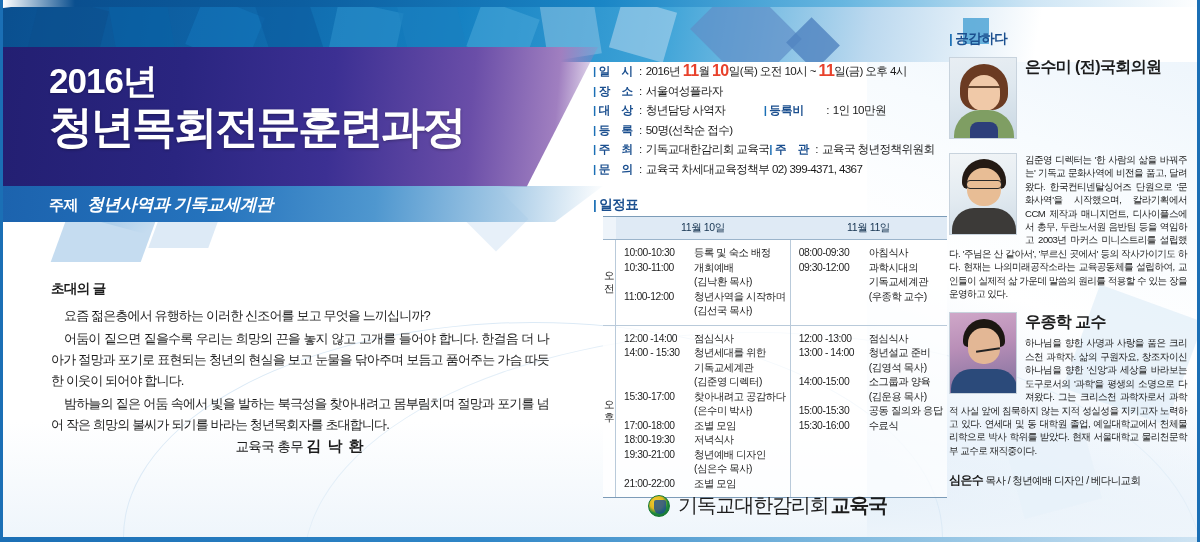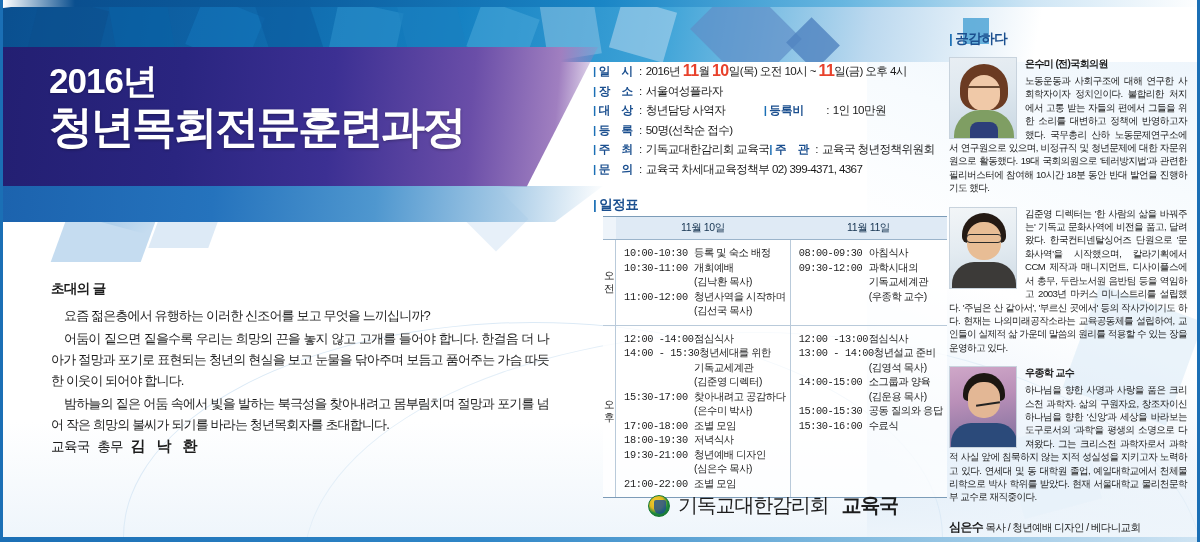--- a/index.html
+++ b/index.html
@@ -89,21 +89,21 @@
   .invite{
     position:absolute;left:48px;top:280px;width:498px;z-index:6;
     color:#1c1c1c;
   }
   .invite-head{font-size:13.5px;font-weight:bold;letter-spacing:-0.6px;margin-bottom:7px;}
   .invite p{
     margin:0 0 2px 0;font-size:13px;line-height:21px;
     letter-spacing:-0.85px;text-align:justify;text-indent:13px;
   }
   .invite-sign{
-    text-align:left;font-size:13.5px;letter-spacing:-0.6px;font-family:Liberation Mono, monospace;
+    text-align:center;font-size:13.5px;letter-spacing:-0.6px;
   }
   .invite-sign b{font-size:15px;letter-spacing:1px;}
 
   
   .info{
     position:absolute;left:590px;top:62px;width:352px;z-index:6;
     color:#1b1b1b;font-size:11.6px;letter-spacing:-0.6px;
   }
   .info-row{display:flex;align-items:flex-start;line-height:18.5px;margin-bottom:1px;}
   .tick{color:#1b6fb5;font-weight:bold;margin-right:3px;}
@@ -142,50 +142,50 @@
     line-height:13px;
   }
   .sched td.cell{
     vertical-align:top;padding:6px 4px 6px 8px;width:159px;
     border-right:1px solid #b9cada;
   }
   .sched td.cell:last-child{border-right:none;}
   .sched tr.sec-am td{border-bottom:1px solid #b9cada;}
   .sched tr.sec-pm td{border-bottom:1.5px solid #7c9cb8;}
   .ev{line-height:14.5px;white-space:nowrap;}
-  .ev .t{display:inline-block;min-width:70px;font-family:Liberation Mono, monospace;}
+  .ev .t{display:inline-block;min-width:70px;}
   .ev .cont{display:block;padding-left:70px;}
 
   
   .brand{
     position:absolute;left:645px;top:492px;z-index:6;
     display:flex;align-items:center;gap:8px;
   }
   .brand-seal{
     width:22px;height:22px;border-radius:50%;
     background:radial-gradient(circle at 38% 32%,#f2d23a 0%,#e0b81f 38%,#1f8a3d 60%,#14662c 100%);
     border:1.5px solid #147a33;
     position:relative;flex:0 0 auto;
   }
   .brand-seal:after{
     content:"";position:absolute;left:5px;top:4px;width:12px;height:14px;
     background:#1b4f8f;border-radius:2px 2px 6px 6px;opacity:.8;
   }
   .brand-text{font-size:20px;color:#1d1d1d;letter-spacing:-1.2px;}
-  .brand-text b{margin-left:13px;}
+  .brand-text b{margin-left:2px;}
 
   
   .speakers{
     position:absolute;left:946px;top:30px;width:238px;z-index:6;color:#1c1c1c;
   }
   .sp-head{
     color:#1b4f8f;font-size:13.5px;font-weight:bold;letter-spacing:-0.5px;margin-bottom:9px;
   }
   .sp-block{margin-bottom:12px;}
-  .sp-name{font-size:10px;font-weight:bold;letter-spacing:-0.6px;margin-bottom:3px;}
+  .sp-name{font-size:16px;font-weight:bold;letter-spacing:-0.6px;margin-bottom:3px;}
   .sp-name .role{font-weight:bold;}
   .sp-photo{
     float:left;width:68px;height:82px;margin:0 8px 2px 0;
     border:1px solid #c8d3dd;overflow:hidden;position:relative;
     background:#dfe7ee;
   }
   .sp-bio{
     font-size:9.6px;line-height:13.4px;letter-spacing:-0.55px;text-align:justify;color:#222;
   }
   .clearfix:after{content:"";display:block;clear:both;}
@@ -244,20 +244,23 @@
     <div class="shard" style="left:470px;top:196px;width:46px;height:46px;background:#cfe2f3;transform:rotate(45deg);opacity:.5;z-index:1;"></div>
     <div class="shard" style="left:1075px;top:300px;width:110px;height:110px;background:#dcebf7;transform:rotate(20deg);opacity:.6;z-index:1;"></div>
     <div class="shard" style="left:1010px;top:430px;width:80px;height:80px;background:#e7f1fa;transform:rotate(-15deg);opacity:.7;z-index:1;"></div>
     <div class="bottom-rule"></div>
   </div>
 
   <div class="title-band"></div>
   <div class="title-year">2016년</div>
   <div class="title-main">청년목회전문훈련과정</div>
   <div class="subtitle-band"></div>
+  <div class="subtitle-text">
+    <span class="subtitle-label">주제</span><span>청년사역과 기독교세계관</span>
+  </div>
 
   <div class="invite">
     <div class="invite-head">초대의 글</div>
     <p>요즘 젊은층에서 유행하는 이러한 신조어를 보고 무엇을 느끼십니까?</p>
     <p>어둠이 짙으면 짙을수록 우리는 희망의 끈을 놓지 않고 고개를 들어야 합니다. 한걸음 더 나아가 절망과 포기로 표현되는 청년의 현실을 보고 눈물을 닦아주며 보듬고 품어주는 가슴 따듯한 이웃이 되어야 합니다.</p>
     <p>밤하늘의 짙은 어둠 속에서 빛을 발하는 북극성을 찾아내려고 몸부림치며 절망과 포기를 넘어 작은 희망의 불씨가 되기를 바라는 청년목회자를 초대합니다.</p>
     <div class="invite-sign">
       <span>교육국 총무</span>
       <b>김 낙 환</b>
     </div>
@@ -382,21 +385,20 @@
         <div class="hair"></div>
           <div class="skin"></div>
           <div class="glass"></div>
           <div class="body"></div>
           <div class="scarf"></div>
       </div>
       <div class="sp-name">
         <span>은수미</span>
         <span class="role">(전)국회의원</span>
       </div>
-      <div class="sp-bio">노동운동과 사회구조에 대해 연구한 사회학자이자 정치인이다. 불합리한 처지에서 고통 받는 자들의 편에서 그들을 위한 소리를 대변하고 정책에 반영하고자 했다. 국무총리 산하 노동문제연구소에서 연구원으로 있으며, 비정규직 및 청년문제에 대한 자문위원으로 활동했다. 19대 국회의원으로 '테러방지법'과 관련한 필리버스터에 참여해 10시간 18분 동안 반대 발언을 진행하기도 했다.</div>
     </div>
 
     <div class="sp-block clearfix">
       <div class="sp-photo f2">
         <div class="hair"></div>
           <div class="skin"></div>
           <div class="glass"></div>
           <div class="body"></div>
       </div>
       <div class="sp-bio">김준영 디렉터는 '한 사람의 삶을 바꿔주는' 기독교 문화사역에 비전을 품고, 달려왔다. 한국컨티넨탈싱어즈 단원으로 '문화사역'을 시작했으며, 칼라기획에서 CCM 제작과 매니지먼트, 디사이플스에서 총무, 두란노서원 음반팀 등을 역임하고 2003년 마커스 미니스트리를 설립했다. '주님은 산 같아서', '부르신 곳에서' 등의 작사가이기도 하다. 현재는 나의미래공작소라는 교육공동체를 설립하여, 교인들이 실제적 삶 가운데 말씀의 원리를 적용할 수 있는 장을 운영하고 있다.</div>

